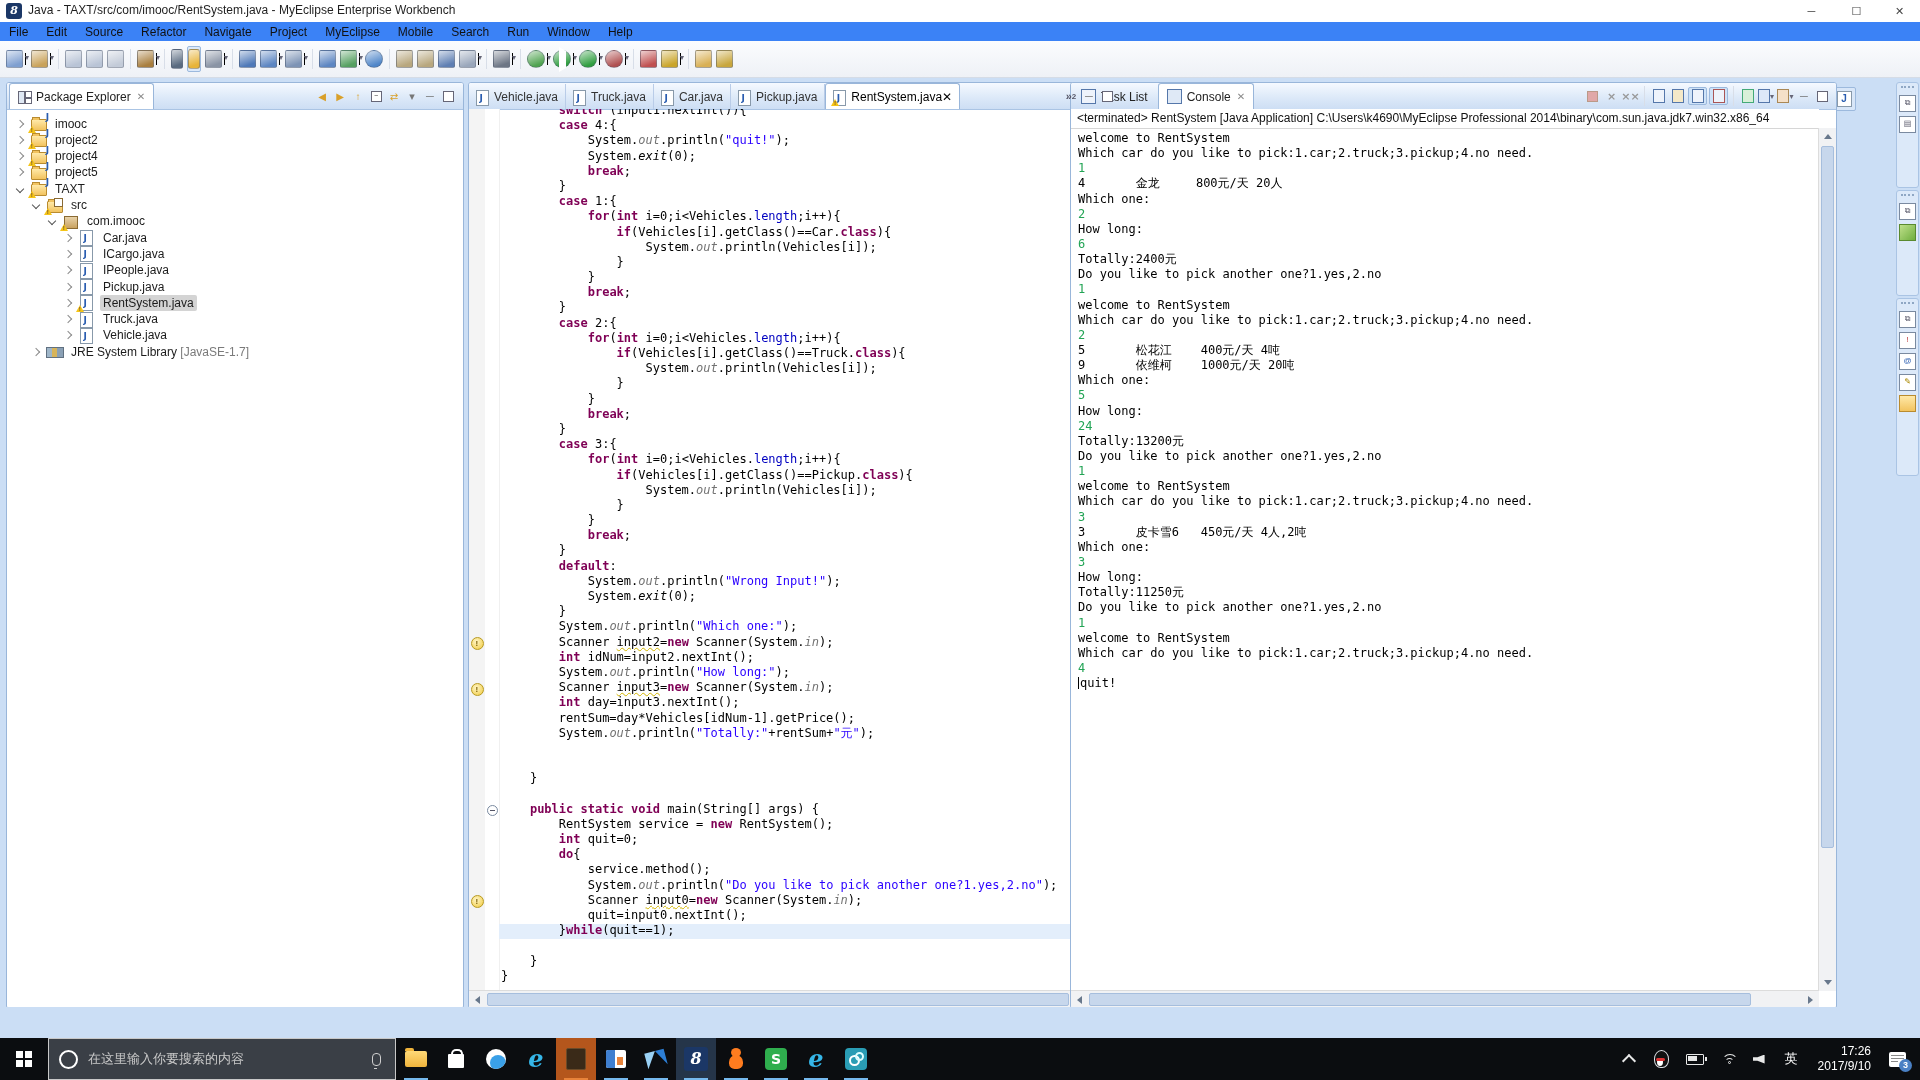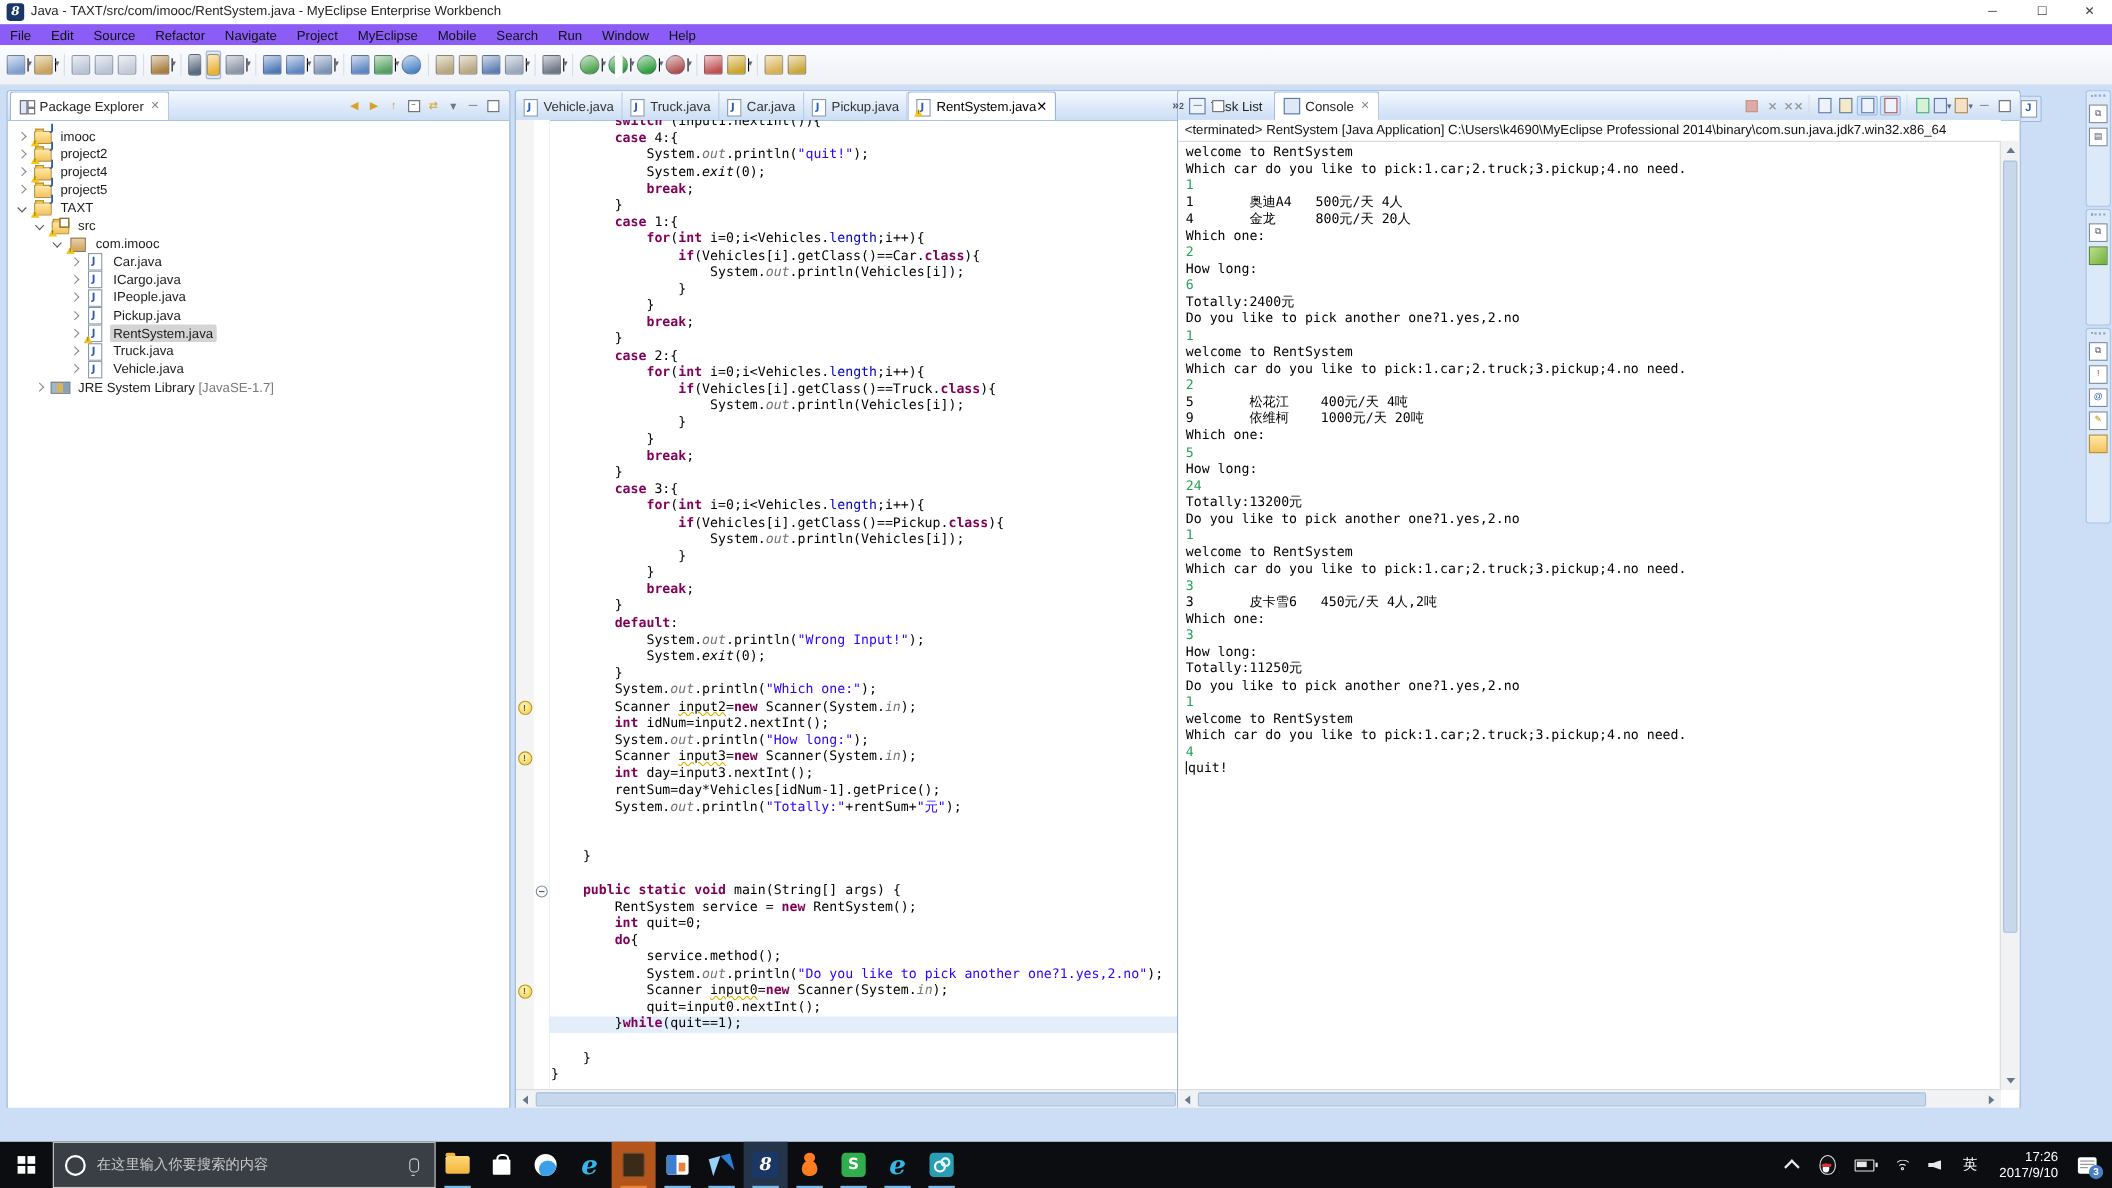--- a/index.html
+++ b/index.html
@@ -6,21 +6,21 @@
   body{width:1920px;height:1080px;overflow:hidden;position:relative;background:#cbdef5;
        font-family:"Liberation Sans","DejaVu Sans",sans-serif;-webkit-font-smoothing:antialiased;}
   .abs{position:absolute;}
   
   #titlebar{left:0;top:0;width:1920px;height:22px;background:#ffffff;border-bottom:1px solid #e4e4e4;}
   #app-icon{left:6px;top:3px;width:16px;height:16px;background:#1b3766;border-radius:3px;color:#fff;
             font:italic bold 11px/16px "DejaVu Serif",serif;text-align:center;}
   #win-title{left:28px;top:3px;font-size:12px;color:#1f1f1f;white-space:nowrap;}
   .wbtn{top:0;width:45px;height:22px;text-align:center;font-size:11px;line-height:22px;color:#444;}
   
-  #menubar{left:0;top:22px;width:1920px;height:19px;background:#8b5cf6;display:flex;align-items:center;}
+  #menubar{left:0;top:22px;width:1920px;height:19px;background:#3b82f6;display:flex;align-items:center;}
   .menu-item{padding:0 9px;font-size:12px;color:#111;}
   
   #toolbar{left:0;top:41px;width:1920px;height:36px;background:linear-gradient(#fbfcfe,#eef1f6);
            border-bottom:1px solid #d5dce6;}
   #tb-icons{left:4px;top:5px;display:flex;align-items:center;height:26px;}
   .tbi{display:flex;align-items:center;margin:0 2px;height:24px;}
   .tbi .art{width:15px;height:16px;border-radius:2px;border:1px solid rgba(80,90,110,.45);}
   .tbi .art.circle{border-radius:50%;width:16px;}
   .tbi .art.phone{width:10px;height:18px;border-radius:3px;}
   .tbi.pressed{background:#dcE9fa;border:1px solid #9cb9dd;border-radius:2px;}
@@ -648,21 +648,20 @@
     <span class="vti">─</span>
     <span class="vti">
         <span class="minibox"></span>
       </span>
   </div>
   <div id="con-status">&lt;terminated&gt; RentSystem [Java Application] C:\Users\k4690\MyEclipse Professional 2014\binary\com.sun.java.jdk7.win32.x86_64</div>
   <div id="con-out">
       <div class="cline">welcome to RentSystem</div>
       <div class="cline">Which car do you like to pick:1.car;2.truck;3.pickup;4.no need.</div>
       <div class="cline cin">1</div>
-      <div class="cline">1       奥迪A4   500元/天 4人</div>
       <div class="cline">4       金龙     800元/天 20人</div>
       <div class="cline">Which one:</div>
       <div class="cline cin">2</div>
       <div class="cline">How long:</div>
       <div class="cline cin">6</div>
       <div class="cline">Totally:2400元</div>
       <div class="cline">Do you like to pick another one?1.yes,2.no</div>
       <div class="cline cin">1</div>
       <div class="cline">welcome to RentSystem</div>
       <div class="cline">Which car do you like to pick:1.car;2.truck;3.pickup;4.no need.</div>

